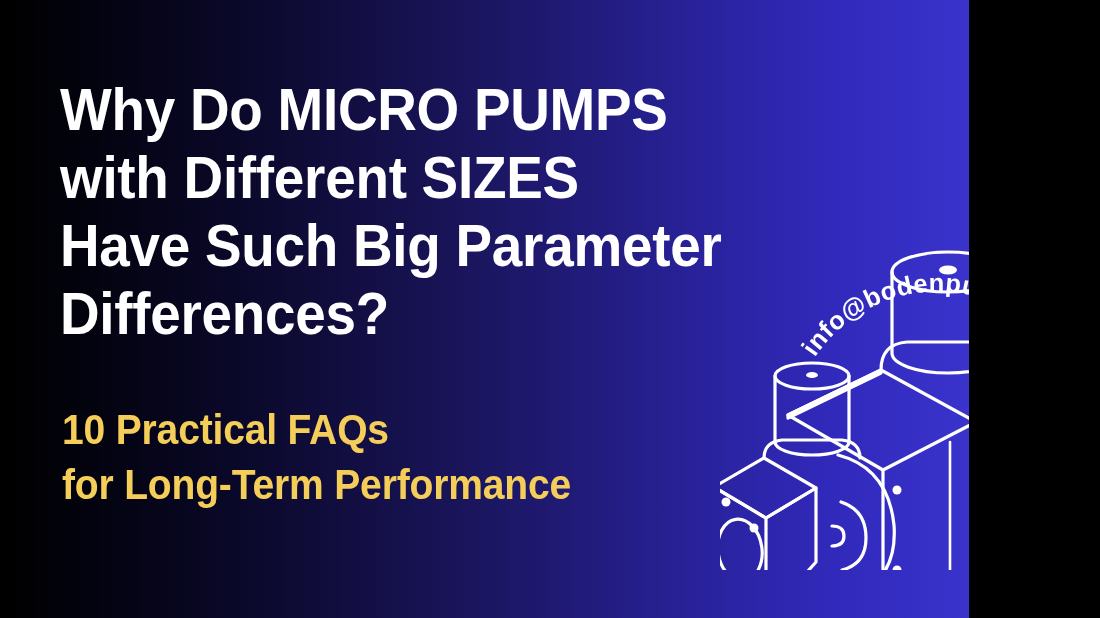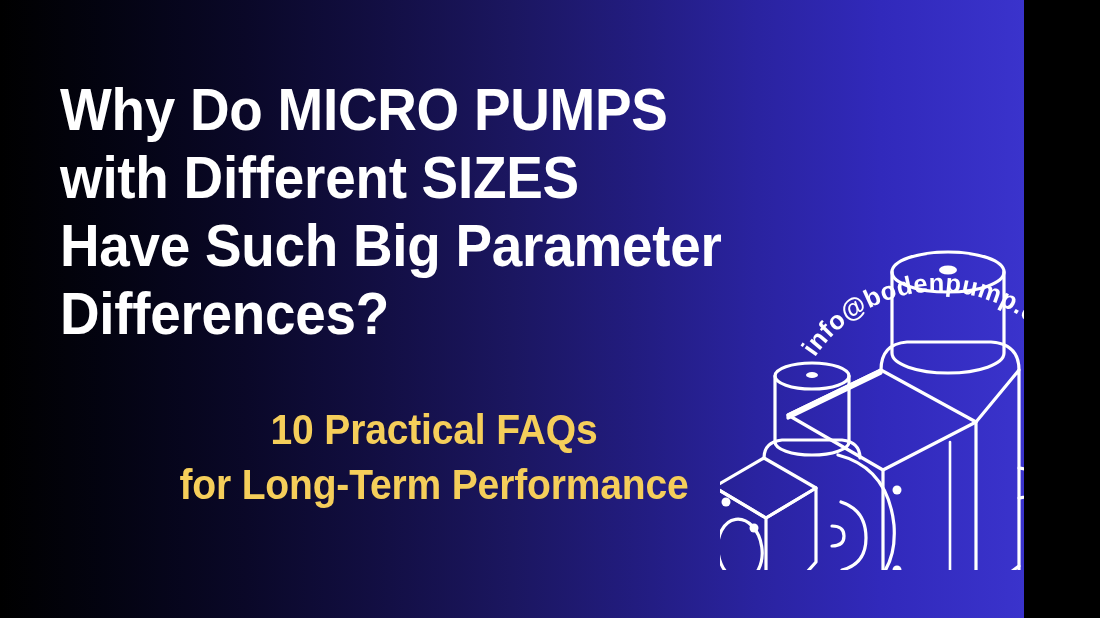--- a/index.html
+++ b/index.html
@@ -2,35 +2,36 @@
 <html><head>
 <meta charset="utf-8">
 <style>
   html, body {
     margin: 0;
     padding: 0;
     background: #000;
   }
   #stage {
     position: relative;
-    width: 1024px;
+    width: 944px;
     height: 618px;
     overflow: hidden;
     font-family: "Liberation Sans", sans-serif;
     background: linear-gradient(
         90deg,
         #000000 0%,
         #030310 10%,
         #0a0828 24%,
         #130f45 38%,
         #1b1660 50%,
         #221c7f 62%,
         #2a23a0 74%,
         #3129bb 86%,
         #3a33cc 100%);
+    padding-left: 25px;
   }
 
   
   #text-block {
     position: absolute;
     left: 60px;
     top: 76px;
     width: 800px;
   }
   .title-line {
@@ -41,21 +42,20 @@
     letter-spacing: -0.3px;
     white-space: nowrap;
     transform: scaleX(0.93);
     transform-origin: left center;
   }
   #subtitle-block {
     position: absolute;
     left: 62px;
     top: 402px;
     width: 800px;
-    text-align: center;
   }
   .sub-line {
     color: #f5ce5a;
     font-size: 42px;
     line-height: 55px;
     font-weight: 700;
     letter-spacing: -0.2px;
     white-space: nowrap;
     transform: scaleX(0.93);
     transform-origin: left center;

